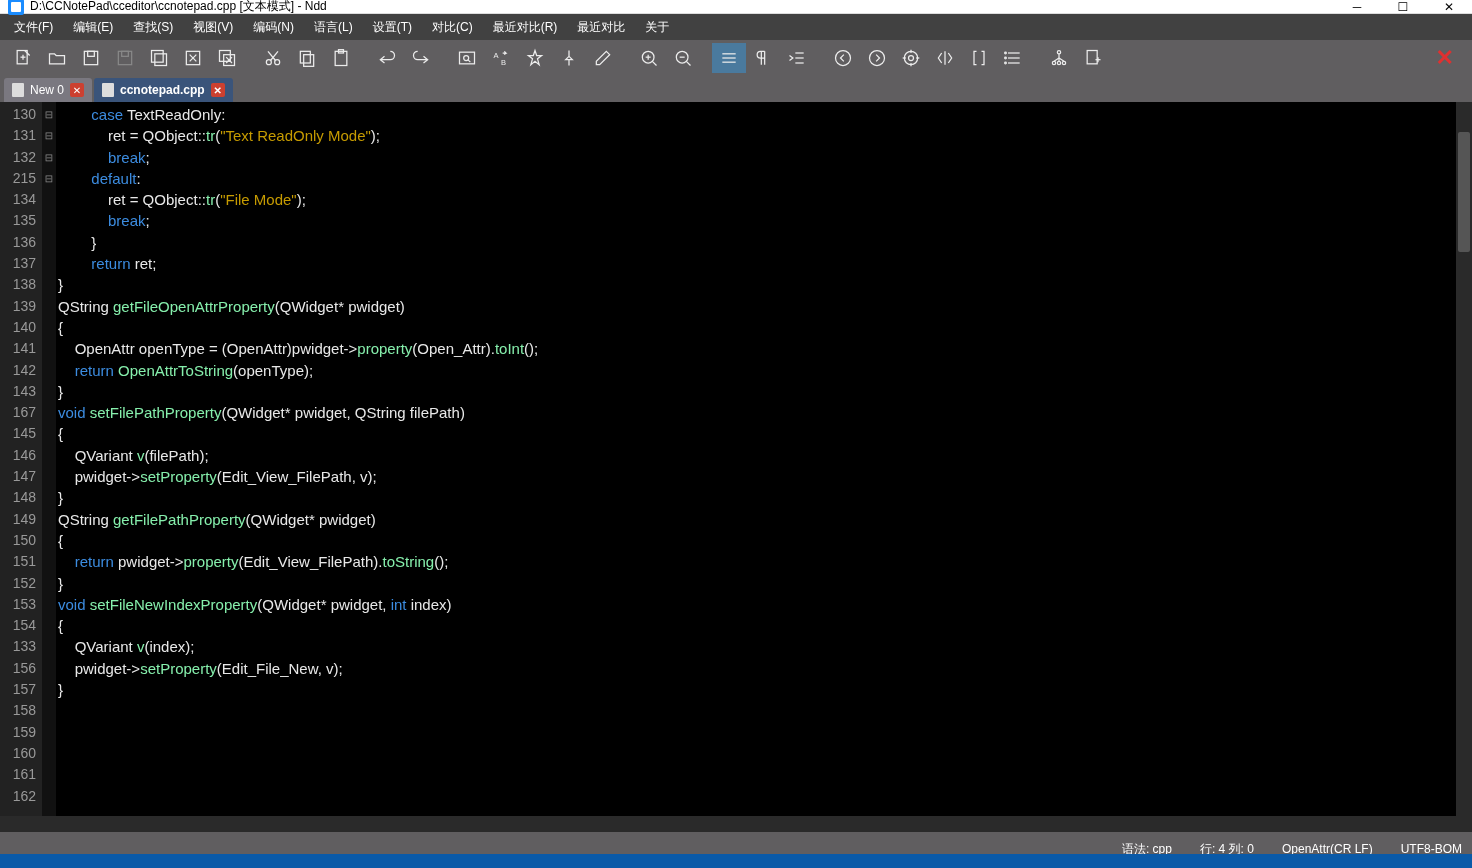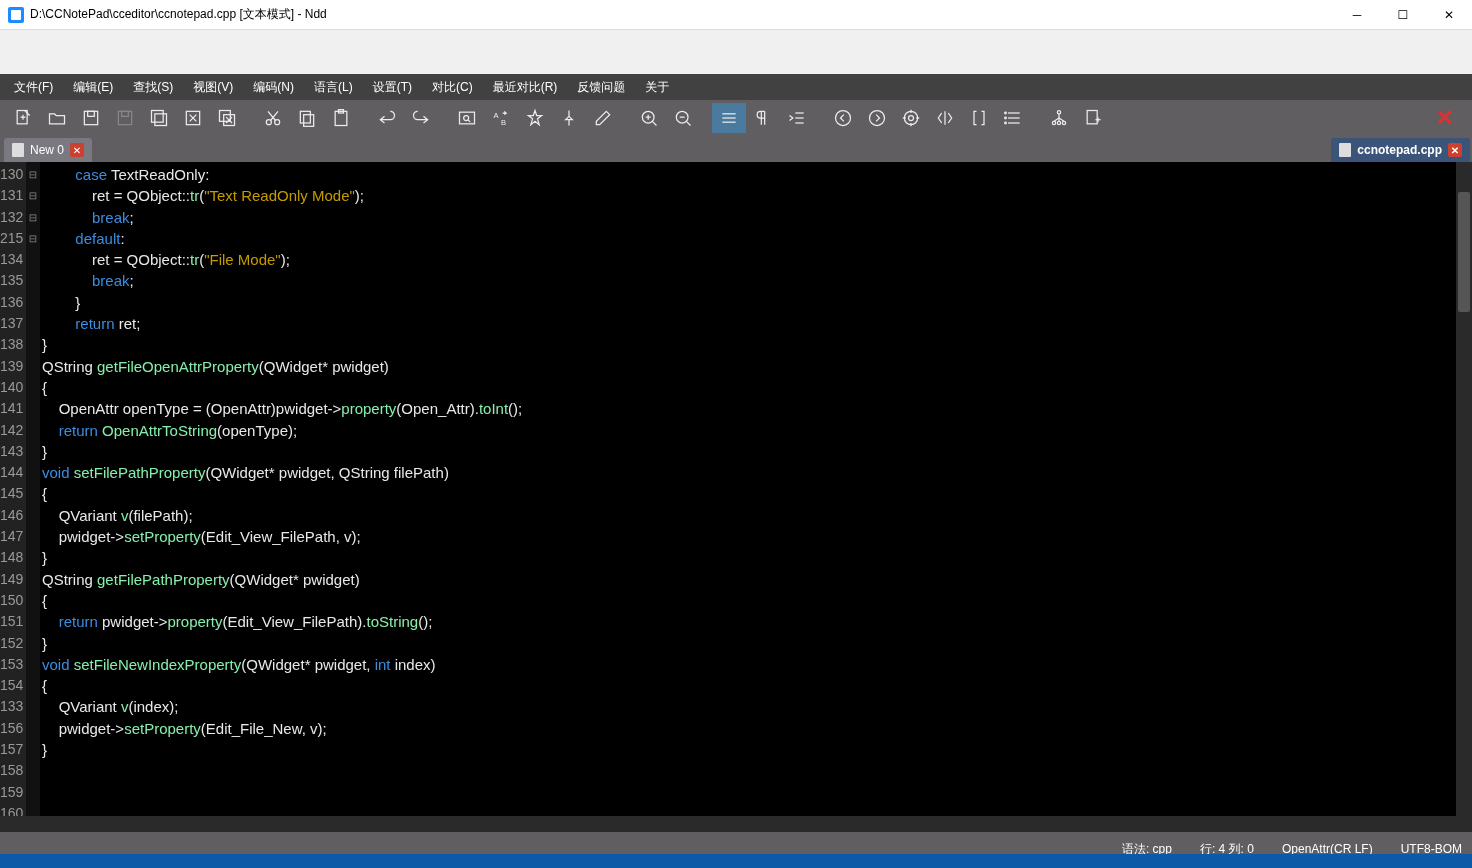--- a/index.html
+++ b/index.html
@@ -1,49 +1,49 @@
 <!DOCTYPE html>
 <html><head>
 <meta charset="utf-8">
 <style>
 * { margin:0; padding:0; box-sizing:border-box; font-family:"Microsoft YaHei","Segoe UI",sans-serif; }
 body { width:1472px; height:868px; background:#f0f0f0; display:flex; flex-direction:column; overflow:hidden; }
 
 
-.titlebar { height:30px; background:#fff; display:flex; align-items:center; border-bottom:1px solid #ddd; }
+.titlebar { height:14px; background:#fff; display:flex; align-items:center; border-bottom:1px solid #ddd; }
 .titlebar .app-icon { width:16px; height:16px; background:#1a8cff; margin:0 6px 0 8px; border-radius:2px; position:relative; }
 .titlebar .app-icon::after { content:""; position:absolute; inset:3px; background:#fff; border-radius:1px; }
 .titlebar .title { font-size:12px; color:#000; flex:1; }
 .titlebar .win-controls { display:flex; }
 .titlebar .win-btn { width:46px; height:30px; display:flex; align-items:center; justify-content:center; color:#000; font-size:12px; }
 
 
-.menubar { height:26px; background:#414141; display:flex; align-items:center; padding:0 4px;margin-top:44px; }
+.menubar { height:26px; background:#414141; display:flex; align-items:center; padding:0 4px; }
 .menubar .menu-item { color:#fff; font-size:12px; padding:3px 10px; }
 
 
 .toolbar { height:36px; background:#605e60; display:flex; align-items:center; padding:0 6px; gap:0; }
 .toolbar .tbtn { width:34px; height:30px; display:flex; align-items:center; justify-content:center; color:#ececec; }
 .toolbar .tbtn.active { background:#4a7a9e; }
 .toolbar .tbtn svg { width:20px; height:20px; stroke:#ececec; stroke-width:1.5; fill:none; }
 .toolbar .tbtn.disabled svg { stroke:#888; }
 .toolbar .spacer { flex:1; }
 .toolbar .close-x { color:#e03030; font-size:22px; font-weight:bold; padding:0 12px; }
 
 
-.tabbar { height:26px; background:#605e60; display:flex; align-items:flex-end; padding-left:4px;justify-content:space-between; }
+.tabbar { height:26px; background:#605e60; display:flex; align-items:flex-end; padding-left:4px; }
 .tabbar .tab { height:24px; display:flex; align-items:center; padding:0 8px; font-size:12px; color:#fff; border-radius:3px 3px 0 0; margin-right:2px; gap:6px; }
 .tabbar .tab.inactive { background:#7a7880; }
 .tabbar .tab.active { background:#3a547a;font-weight:bold; }
 .tabbar .doc-icon { width:12px; height:14px; background:#ddd; border-radius:1px; position:relative; }
 .tabbar .tab-close { width:14px; height:14px; background:#cc4030; color:#fff; font-size:10px; display:flex; align-items:center; justify-content:center; border-radius:2px; }
 
 
 .editor-wrap { flex:1; display:flex; background:#000; overflow:hidden; position:relative; }
-.gutter { width:26px; background:#222; color:#999; font-family:Consolas,monospace; font-size:14px; text-align:right; padding-right:6px; line-height:21.3px; padding-top:2px; }
+.gutter { width:42px; background:#222; color:#999; font-family:Consolas,monospace; font-size:14px; text-align:right; padding-right:6px; line-height:21.3px; padding-top:2px; }
 .fold-gutter { width:14px; background:#111; font-family:monospace; font-size:10px; line-height:21.3px; padding-top:2px; }
 .fold-mark { color:#888; text-align:center; }
 .code { flex:1; font-family:Consolas,"Courier New",monospace; font-size:15px; line-height:21.3px; color:#e8e8e8; white-space:pre; padding-top:2px; padding-left:2px; }
 .code .kw { color:#3c8ce0; font-weight:normal; }
 .code .str { color:#c69b00; }
 .code .fn { color:#86efac; }
 .scroll-v { position:absolute; right:0; top:0; bottom:0; width:16px; background:#2a2a2a; }
 .scroll-v .thumb { position:absolute; left:2px; right:2px; top:30px; height:120px; background:#555; border-radius:2px; }
 .scroll-h { height:16px; background:#2a2a2a; }
 
@@ -71,21 +71,21 @@
 <div class="menubar" id="menubar">
     <div class="menu-item">文件(F)</div>
     <div class="menu-item">编辑(E)</div>
     <div class="menu-item">查找(S)</div>
     <div class="menu-item">视图(V)</div>
     <div class="menu-item">编码(N)</div>
     <div class="menu-item">语言(L)</div>
     <div class="menu-item">设置(T)</div>
     <div class="menu-item">对比(C)</div>
     <div class="menu-item">最近对比(R)</div>
-    <div class="menu-item">反馈问题</div>
+    <div class="menu-item">最近对比</div>
     <div class="menu-item">关于</div>
   </div>
 
 <div class="toolbar" id="toolbar">
     <div class="tbtn">
       <svg viewBox="0 0 24 24">
         <rect x="5" y="3" width="12" height="16"></rect>
         <line x1="14" y1="3" x2="20" y2="9"></line>
         <line x1="9" y1="11" x2="15" y2="11"></line>
         <line x1="12" y1="8" x2="12" y2="14"></line>
@@ -319,21 +319,21 @@
       <div>134</div>
       <div>135</div>
       <div>136</div>
       <div>137</div>
       <div>138</div>
       <div>139</div>
       <div>140</div>
       <div>141</div>
       <div>142</div>
       <div>143</div>
-      <div>144</div>
+      <div>167</div>
       <div>145</div>
       <div>146</div>
       <div>147</div>
       <div>148</div>
       <div>149</div>
       <div>150</div>
       <div>151</div>
       <div>152</div>
       <div>153</div>
       <div>154</div>

